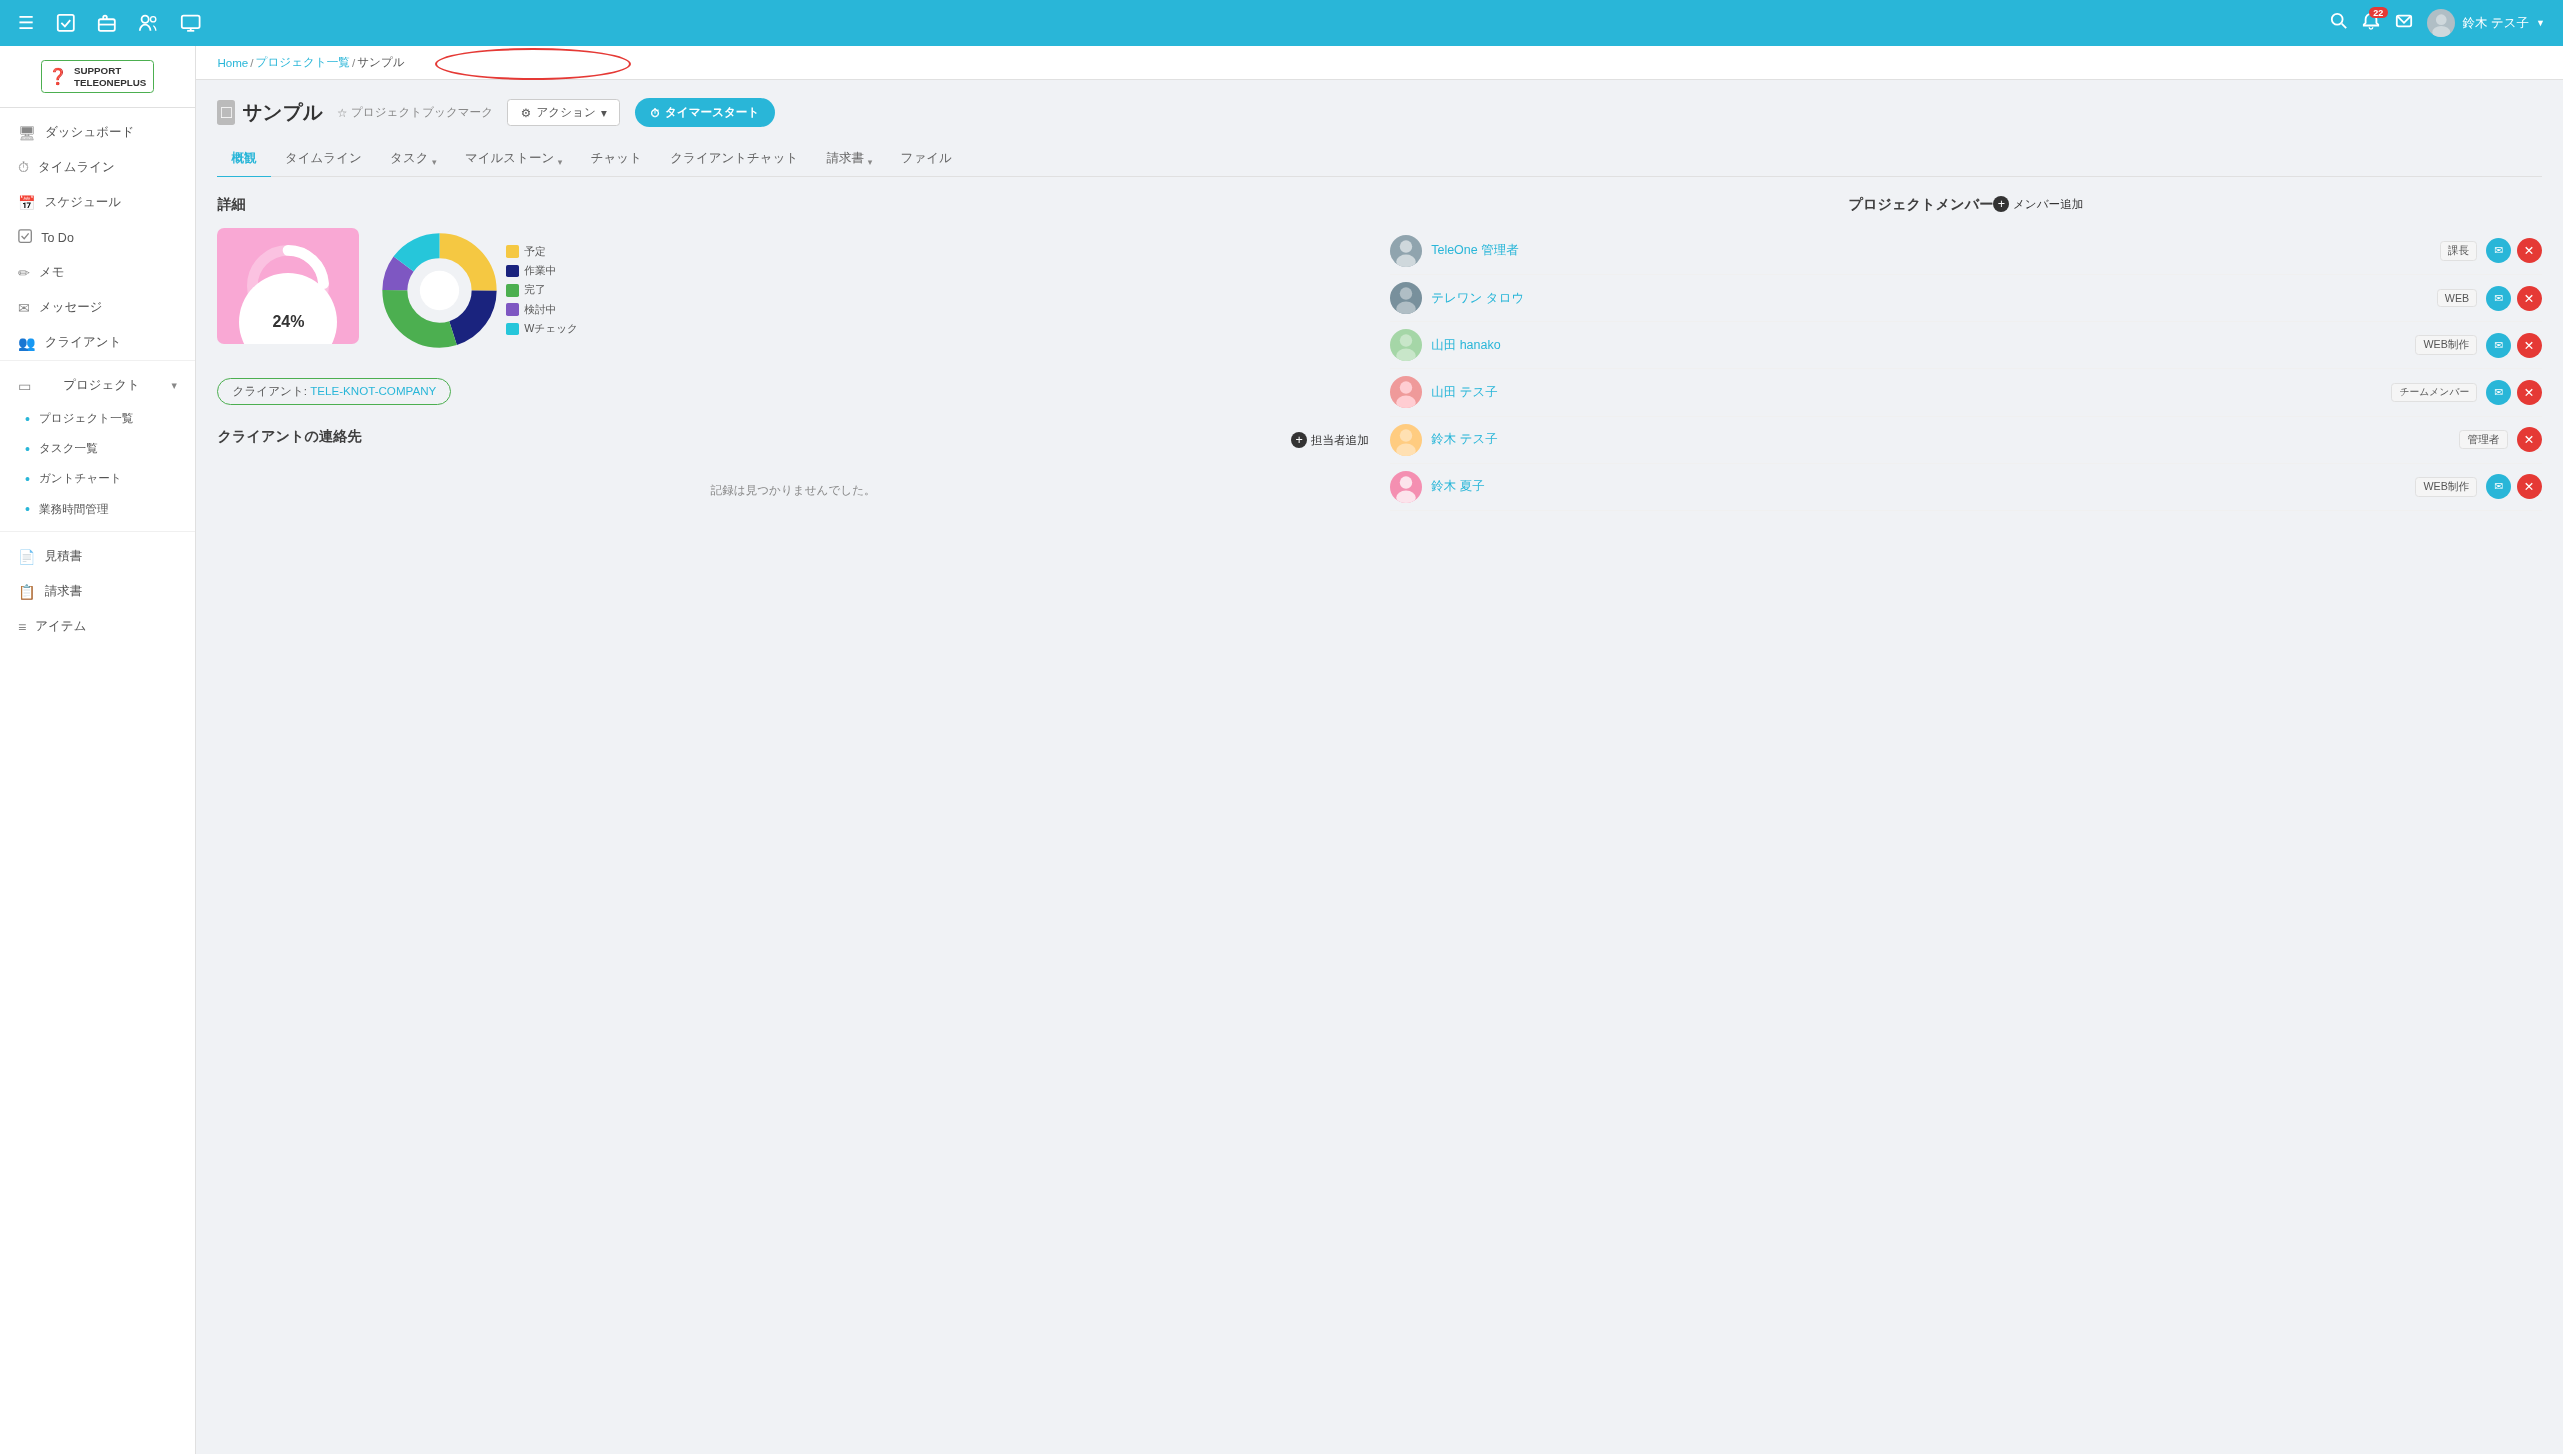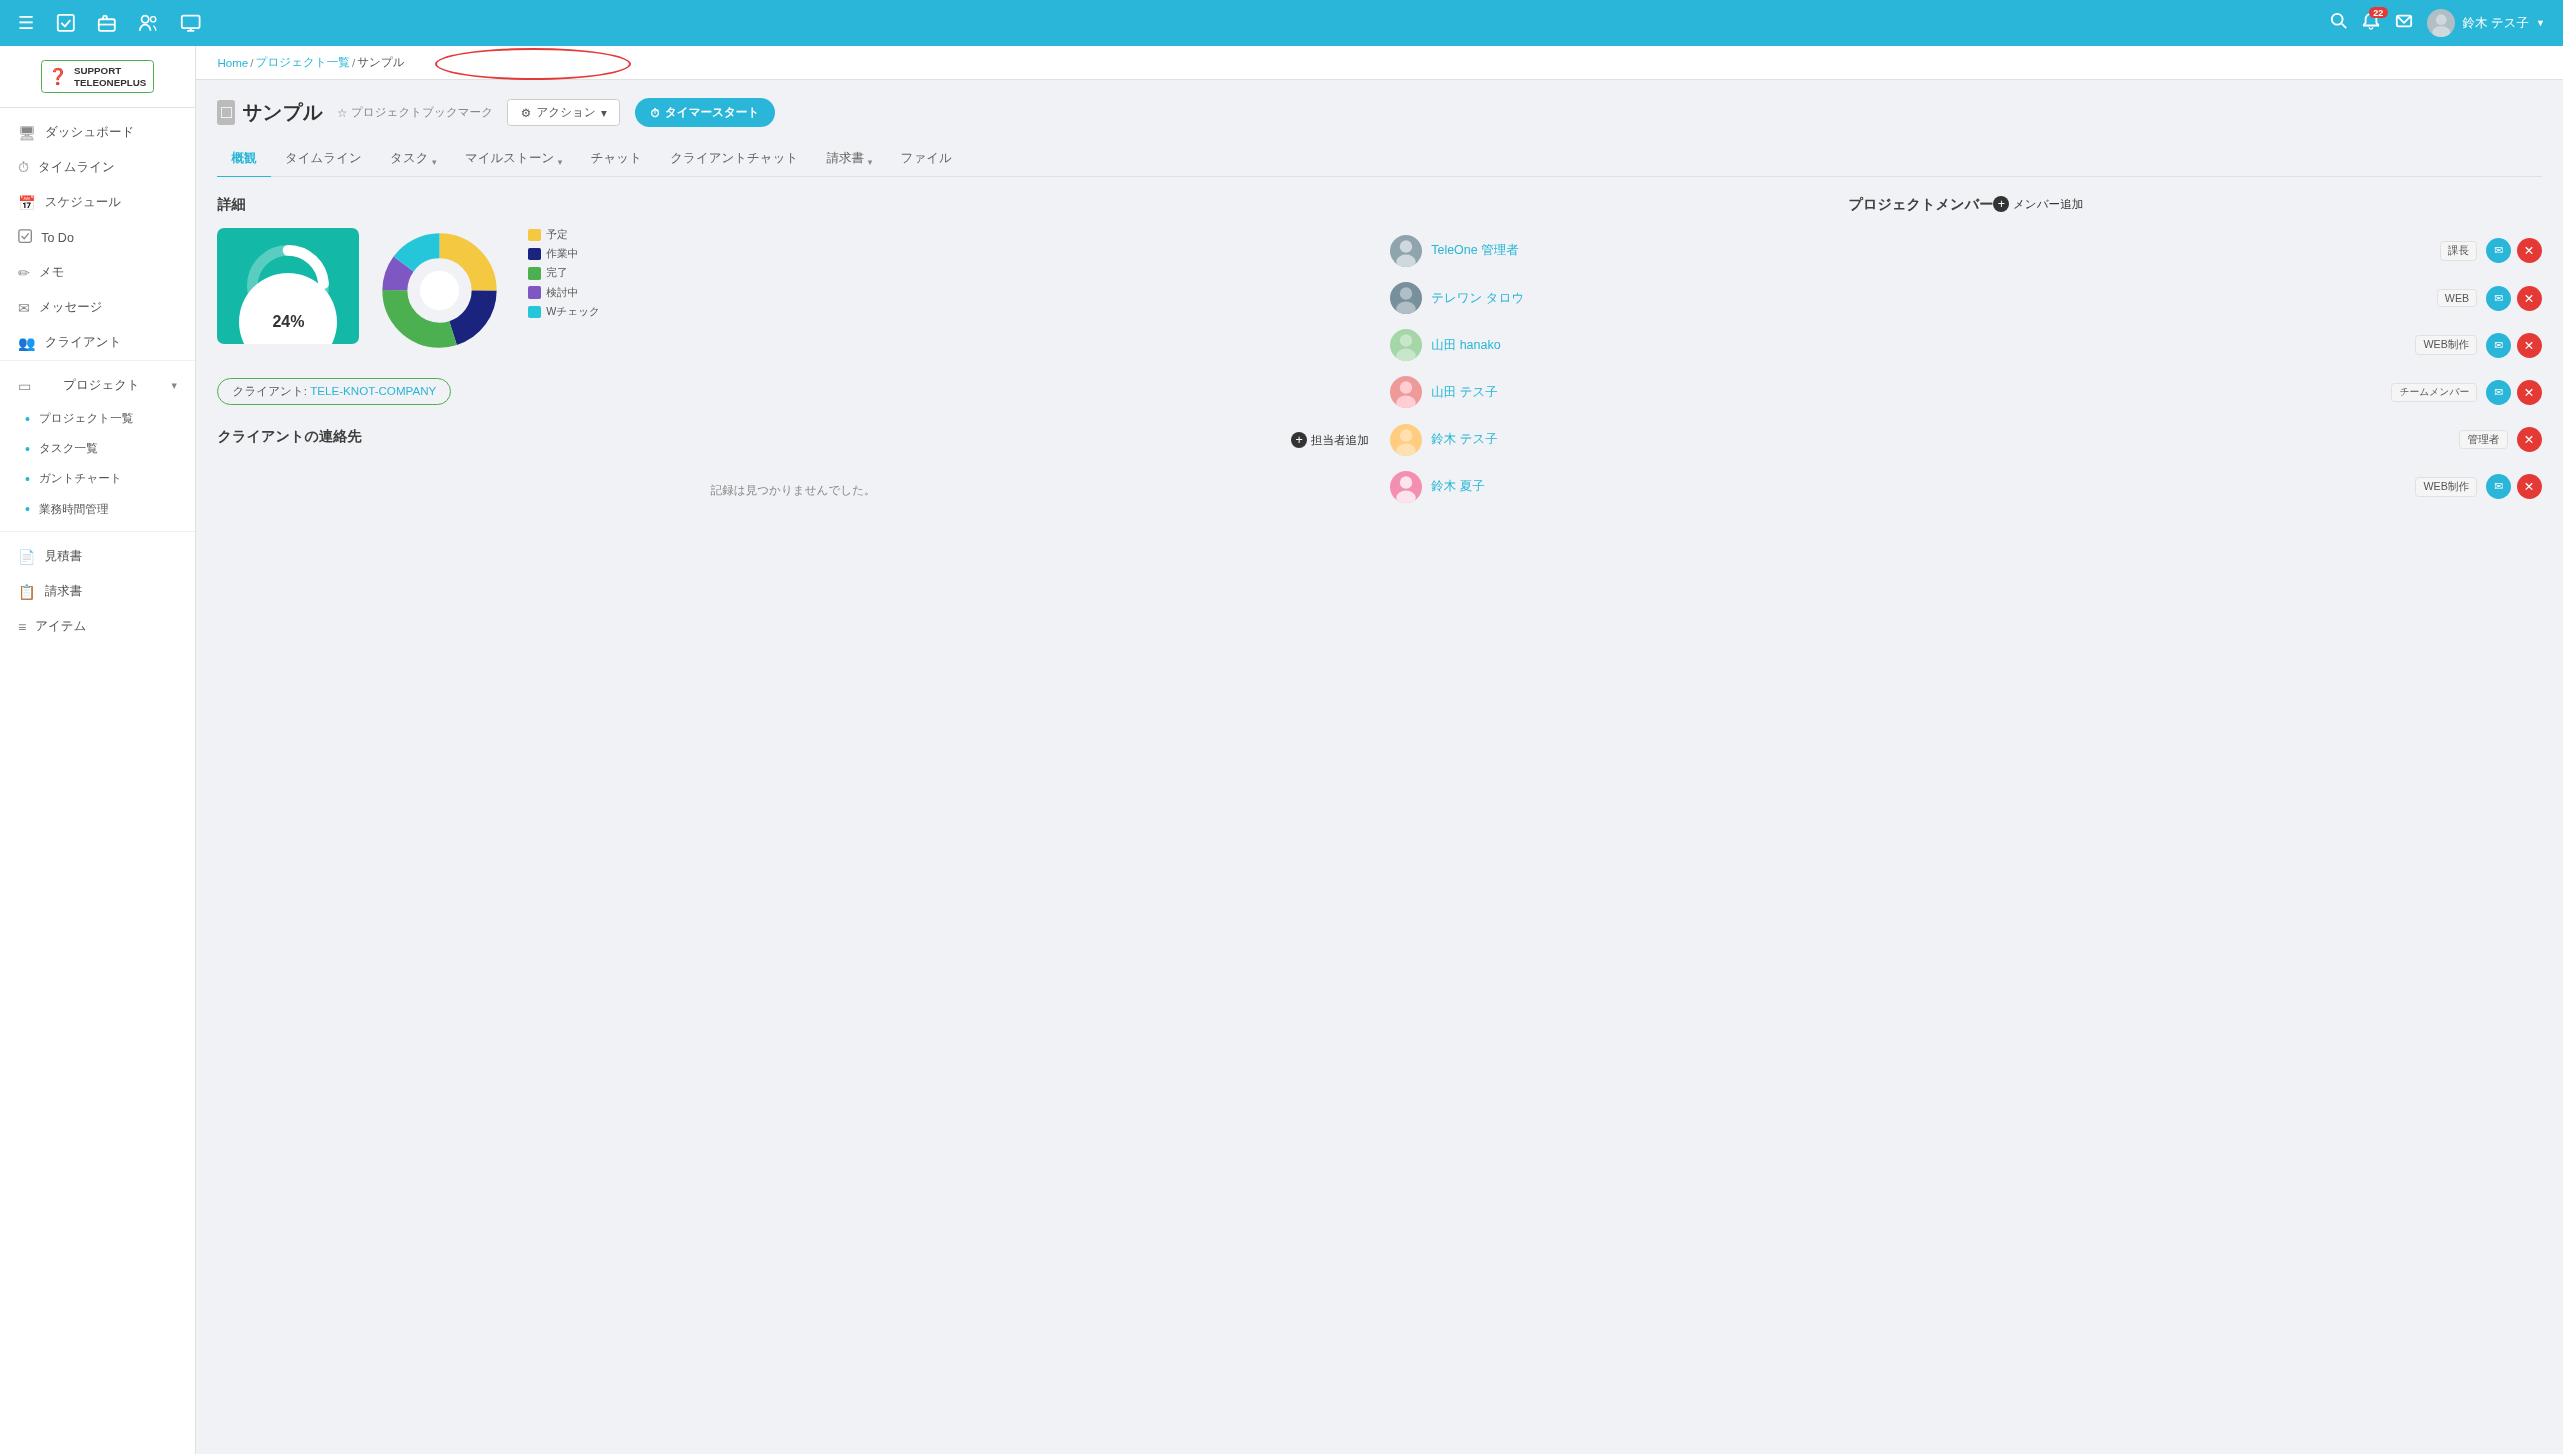--- a/index.html
+++ b/index.html
@@ -169,21 +169,21 @@
     .details-panel { }
     .section-title { font-size: 14.2px; font-weight: bold; color: #404040; margin-bottom: 14.2px; }
 
     
     .chart-area {
       display: flex; align-items: flex-start; gap: 18px;
       margin-bottom: 18px;
     }
 
     
-    .donut-container { display: flex; gap: 26px; }
+    .donut-container { display: flex; align-items: center; gap: 4px; }
     .legend { display: flex; flex-direction: column; gap: 5.3px; }
     .legend-item { display: flex; align-items: center; gap: 5.3px; font-size: 10.7px; color: #555; }
     .legend-color { width: 12.5px; height: 12.5px; border-radius: 1.8px; flex-shrink: 0; }
 
     
     .info-block { margin-top: 14.2px; }
     .info-row { margin-bottom: 7.1px; font-size: 11.6px; color: #555; }
     .client-box {
       display: inline-block;
       border: 1.8px solid #4caf50;
@@ -469,21 +469,21 @@
       </div>
 
       <div class="main-grid">
 
         <div class="details-panel">
           <h2 class="section-title">詳細</h2>
 
           <div class="chart-area">
 
             <div style="flex-shrink:0;">
-              <div style="width:142px;height:116px;background:#14b8a6;border-radius:7.1px;position:relative;overflow:hidden;display:flex;align-items:flex-end;justify-content:center;padding-bottom:0;">
+              <div style="width:142px;height:116px;background:#f9a8d4;border-radius:7.1px;position:relative;overflow:hidden;display:flex;align-items:flex-end;justify-content:center;padding-bottom:0;">
                 <div style="position:absolute;bottom:-27px;left:50%;transform:translateX(-50%);width:98px;height:98px;background:white;border-radius:50%;display:flex;align-items:center;justify-content:center;z-index:2;">
                   <span style="font-size:16px;font-weight:bold;color:#333;">24%</span>
                 </div>
 
                 <svg style="position:absolute;top:9px;left:50%;transform:translateX(-50%);z-index:1;" width="98" height="98" viewBox="0 0 110 110">
                   <circle cx="55" cy="55" r="40" fill="none" stroke="rgba(255,255,255,0.3)" stroke-width="12"></circle>
                   <circle cx="55" cy="55" r="40" fill="none" stroke="white" stroke-width="12" stroke-dasharray="60 191" stroke-dashoffset="0" stroke-linecap="round" transform="rotate(-90 55 55)"></circle>
                 </svg>
               </div>
             </div>

